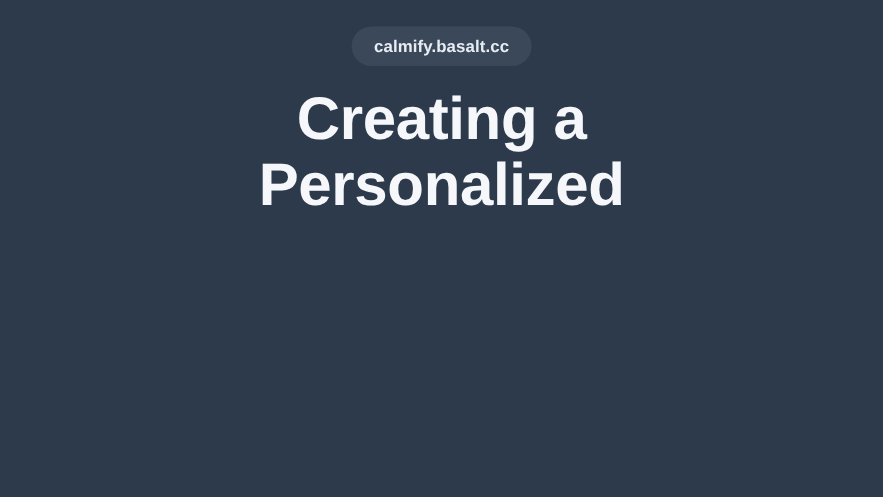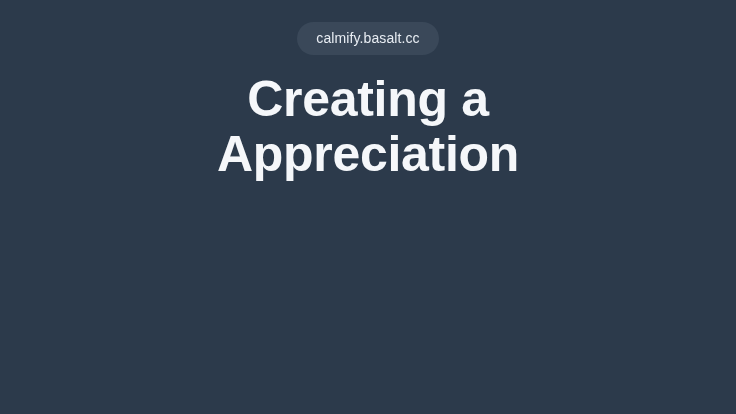--- a/index.html
+++ b/index.html
@@ -29,21 +29,21 @@
   .site-badge {
     display: inline-flex;
     align-items: center;
     justify-content: center;
     height: 33px;
     padding: 0 19px;
     border-radius: 999px;
     background: #3a4859;
     color: #e8edf3;
     font-size: 14px;
-    font-weight: 400;
+    font-weight: 700;
     letter-spacing: 0.1px;
     line-height: 33px;
     white-space: nowrap;
     user-select: none;
   }
 
   .headline {
     margin: 0;
     padding: 0 12px;
     width: 100%;
@@ -68,16 +68,16 @@
 <body>
 
 <div class="poster">
 
   <div class="site-badge">
     <span>calmify.basalt.cc</span>
   </div>
 
   <h1 class="headline">
     <span class="headline-line">Creating a</span>
-    <span class="headline-line">Appreciation</span>
+    <span class="headline-line">Personalized</span>
   </h1>
 
 </div>
 
 </body></html>

